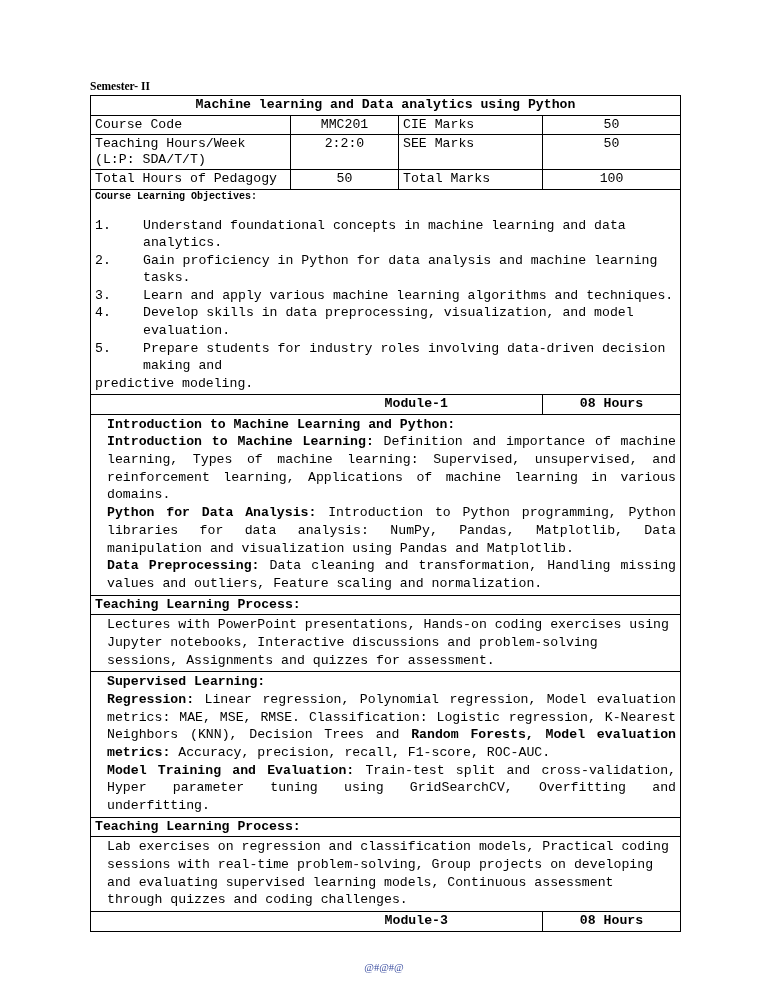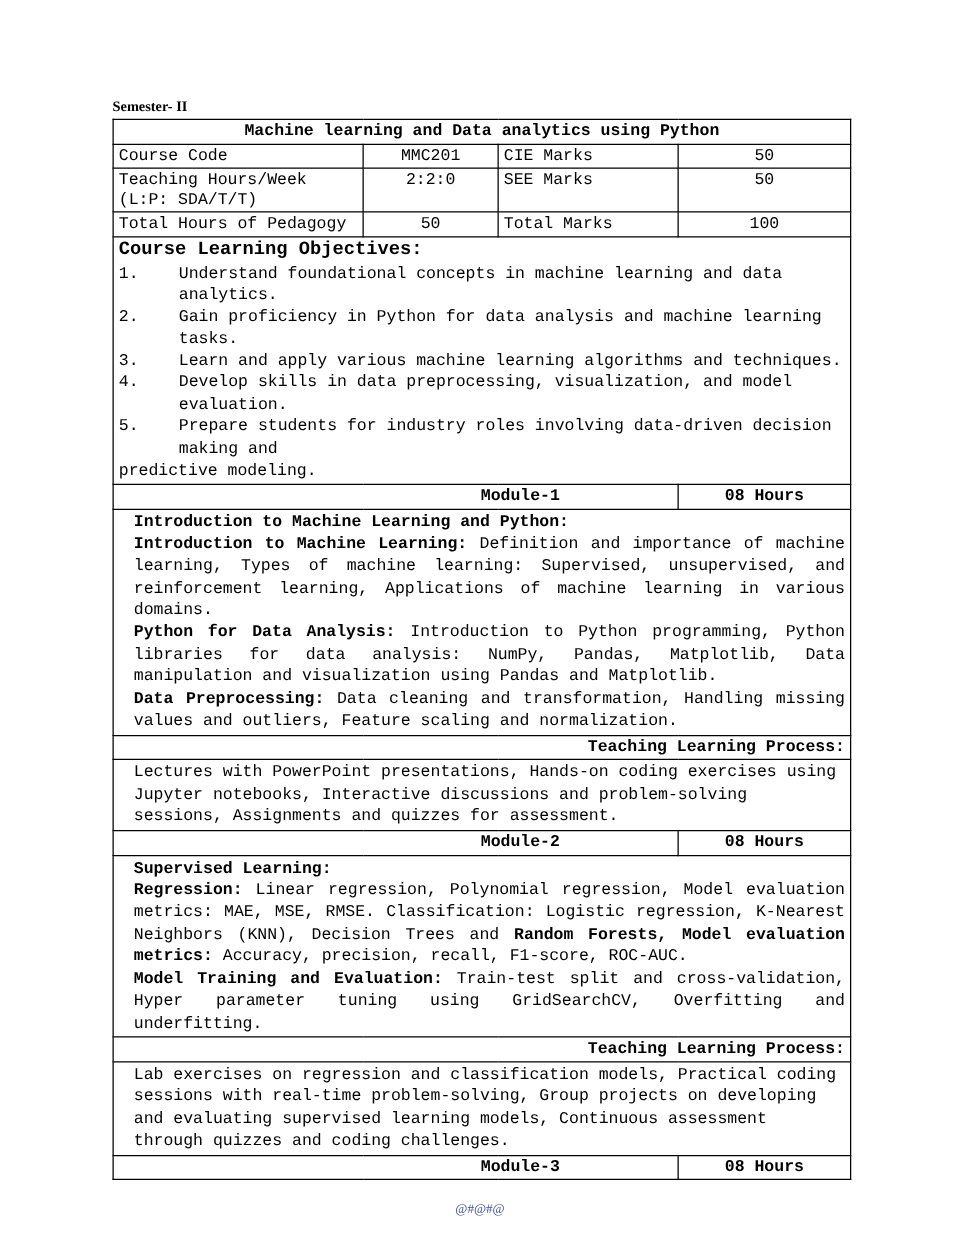--- a/index.html
+++ b/index.html
@@ -64,22 +64,22 @@
   }
   .just {
     text-align: justify;
     text-justify: inter-word;
   }
   .objectives-cell {
     padding: 1px 6px 3px 4px;
   }
   .obj-head {
     font-weight: bold;
-    font-size: 15px;
-    margin-bottom: 1px;
+    font-size: 10px;
+    margin-bottom: 14px;
   }
   .obj-item {
     display: flex;
     font-size: 13.2px;
     line-height: 1.33;
   }
   .obj-num {
     width: 48px;
     flex: 0 0 48px;
   }
@@ -107,21 +107,20 @@
     top: 962px;
     width: 768px;
     text-align: center;
     font-size: 10.5px;
     color: #3b4ea0;
     font-family: "Liberation Serif", serif;
   }
   .tlp-head {
     font-weight: bold;
     font-size: 13.2px;
-    text-align: right;
   }
 </style>
 </head>
 <body>
 
 <div class="page">
   <div class="sheet">
 
     <div class="semester">Semester- II</div>
 
@@ -205,25 +204,20 @@
       <tr>
         <td colspan="4" class="tlp-head">Teaching Learning Process:</td>
       </tr>
 
       <tr>
         <td colspan="4" class="body-cell">
           <p>Lectures with PowerPoint presentations, Hands-on coding exercises using Jupyter notebooks, Interactive discussions and problem-solving sessions, Assignments and quizzes for assessment.</p>
         </td>
       </tr>
 
-      <tr class="module-row">
-        <td style="border-right:none;">&nbsp;</td>
-        <td colspan="2" style="border-left:none;border-right:1px solid #000;">Module-2</td>
-        <td>08 Hours</td>
-      </tr>
 
       <tr>
         <td colspan="4" class="body-cell">
           <p class="bold">Supervised Learning:</p>
           <p class="just"><span class="bold">Regression:</span><span> Linear regression, Polynomial regression, Model evaluation metrics: MAE, MSE, RMSE. Classification: Logistic regression, K-Nearest Neighbors (KNN),  Decision Trees and </span><span class="bold">Random Forests, Model evaluation metrics:</span><span> Accuracy, precision, recall, F1-score, ROC-AUC.</span></p>
           <p class="just"><span class="bold">Model Training and Evaluation:</span><span> Train-test split and cross-validation, Hyper parameter tuning using GridSearchCV, Overfitting and underfitting.</span></p>
         </td>
       </tr>
 
       <tr>

